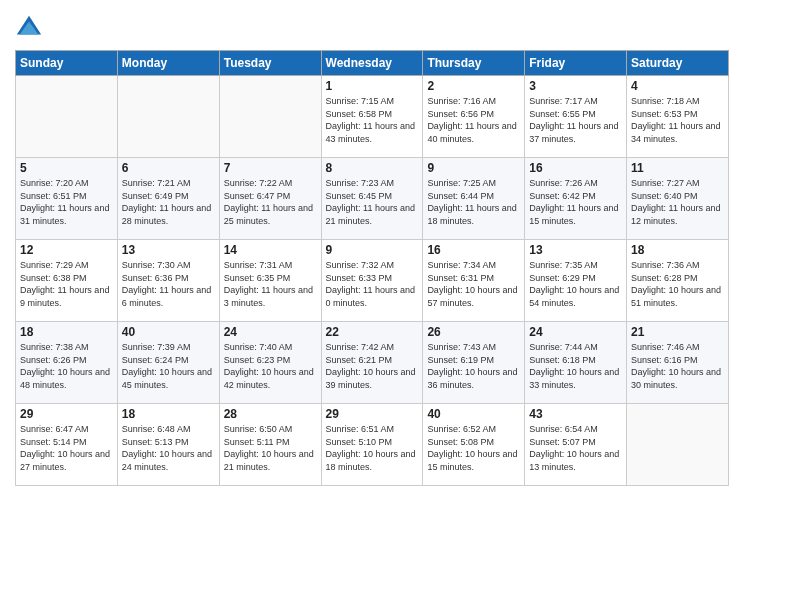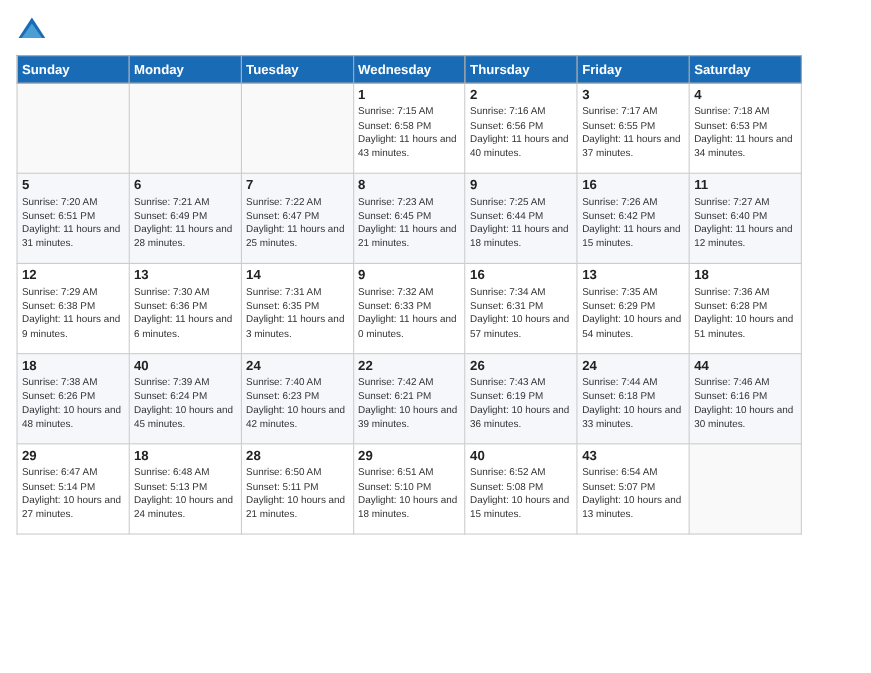--- a/index.html
+++ b/index.html
@@ -230,21 +230,21 @@
           </td>
           <td>
             <span class="day-num">26</span>
             <div class="day-info">Sunrise: 7:43 AM<br>Sunset: 6:19 PM<br>Daylight: 10 hours and 36 minutes.</div>
           </td>
           <td>
             <span class="day-num">24</span>
             <div class="day-info">Sunrise: 7:44 AM<br>Sunset: 6:18 PM<br>Daylight: 10 hours and 33 minutes.</div>
           </td>
           <td>
-            <span class="day-num">44</span>
+            <span class="day-num">21</span>
             <div class="day-info">Sunrise: 7:46 AM<br>Sunset: 6:16 PM<br>Daylight: 10 hours and 30 minutes.</div>
           </td>
         </tr>
         <tr>
           <td>
             <span class="day-num">29</span>
             <div class="day-info">Sunrise: 6:47 AM<br>Sunset: 5:14 PM<br>Daylight: 10 hours and 27 minutes.</div>
           </td>
           <td>
             <span class="day-num">18</span>

